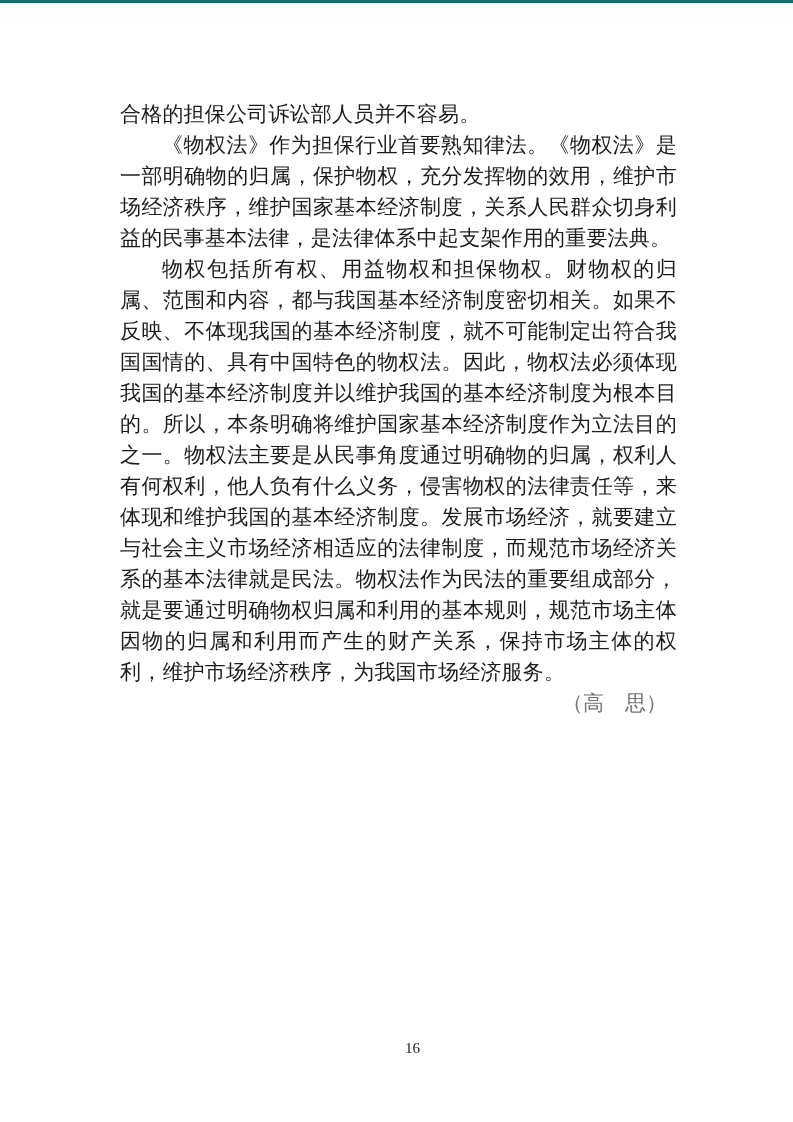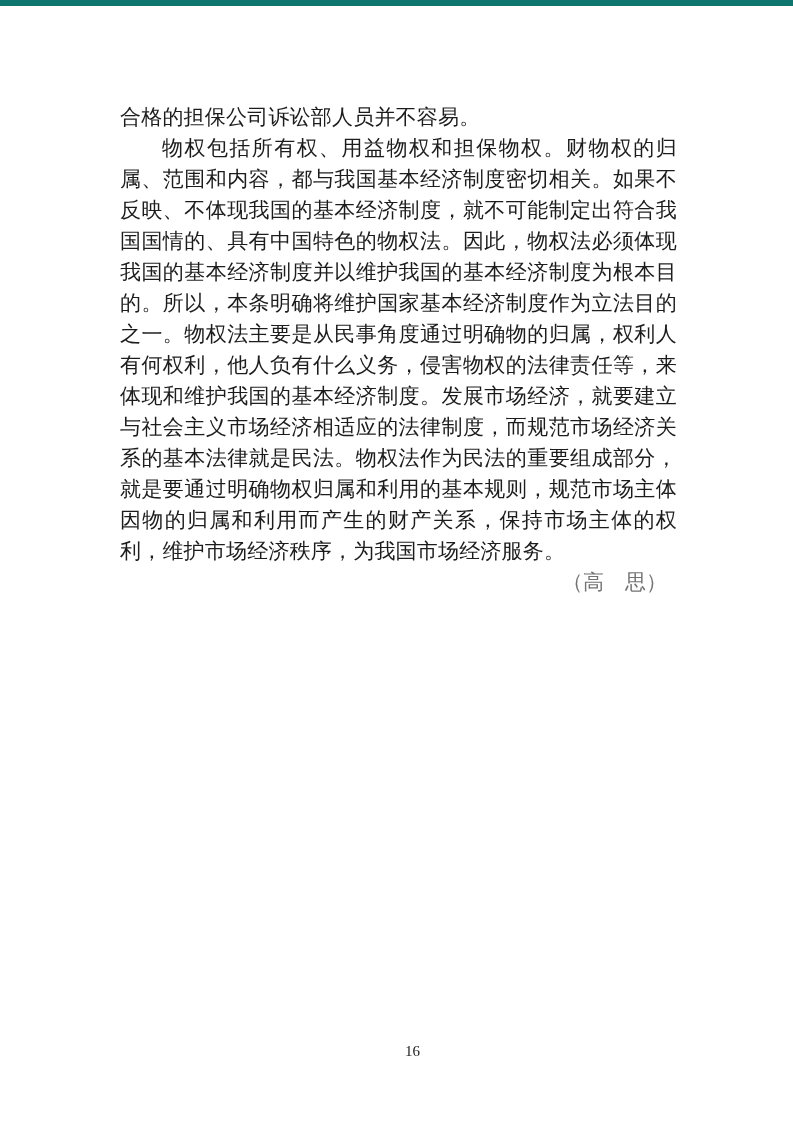--- a/index.html
+++ b/index.html
@@ -14,21 +14,21 @@
     overflow: hidden;
     font-family: "Liberation Serif", serif;
   }
   .page {
     position: absolute;
     left: 0;
     top: 0;
     width: 793px;
     height: 1122px;
     background: #ffffff;
-    border-top: 6px solid #0f766e;
+    border-top: 3px solid #0f766e;
     box-sizing: border-box;
   }
   .text-body {
     position: absolute;
     left: 120px;
     top: 96px;
     width: 557px;
     color: #1c1c1c;
   }
   .para {
@@ -64,17 +64,18 @@
     color: #222222;
     margin-left: 16px;
   }
 </style>
 </head>
 <body>
 
 <div class="page">
   <div class="text-body">
     <p class="para no-indent">合格的担保公司诉讼部人员并不容易。</p>
+    <p class="para">《物权法》作为担保行业首要熟知律法。《物权法》是一部明确物的归属，保护物权，充分发挥物的效用，维护市场经济秩序，维护国家基本经济制度，关系人民群众切身利益的民事基本法律，是法律体系中起支架作用的重要法典。</p>
     <p class="para">物权包括所有权、用益物权和担保物权。财物权的归属、范围和内容，都与我国基本经济制度密切相关。如果不反映、不体现我国的基本经济制度，就不可能制定出符合我国国情的、具有中国特色的物权法。因此，物权法必须体现我国的基本经济制度并以维护我国的基本经济制度为根本目的。所以，本条明确将维护国家基本经济制度作为立法目的之一。物权法主要是从民事角度通过明确物的归属，权利人有何权利，他人负有什么义务，侵害物权的法律责任等，来体现和维护我国的基本经济制度。发展市场经济，就要建立与社会主义市场经济相适应的法律制度，而规范市场经济关系的基本法律就是民法。物权法作为民法的重要组成部分，就是要通过明确物权归属和利用的基本规则，规范市场主体因物的归属和利用而产生的财产关系，保持市场主体的权利，维护市场经济秩序，为我国市场经济服务。</p>
     <p class="signature">（高　思）</p>
   </div>
   <div class="page-number">16</div>
 </div>
 
 </body></html>

